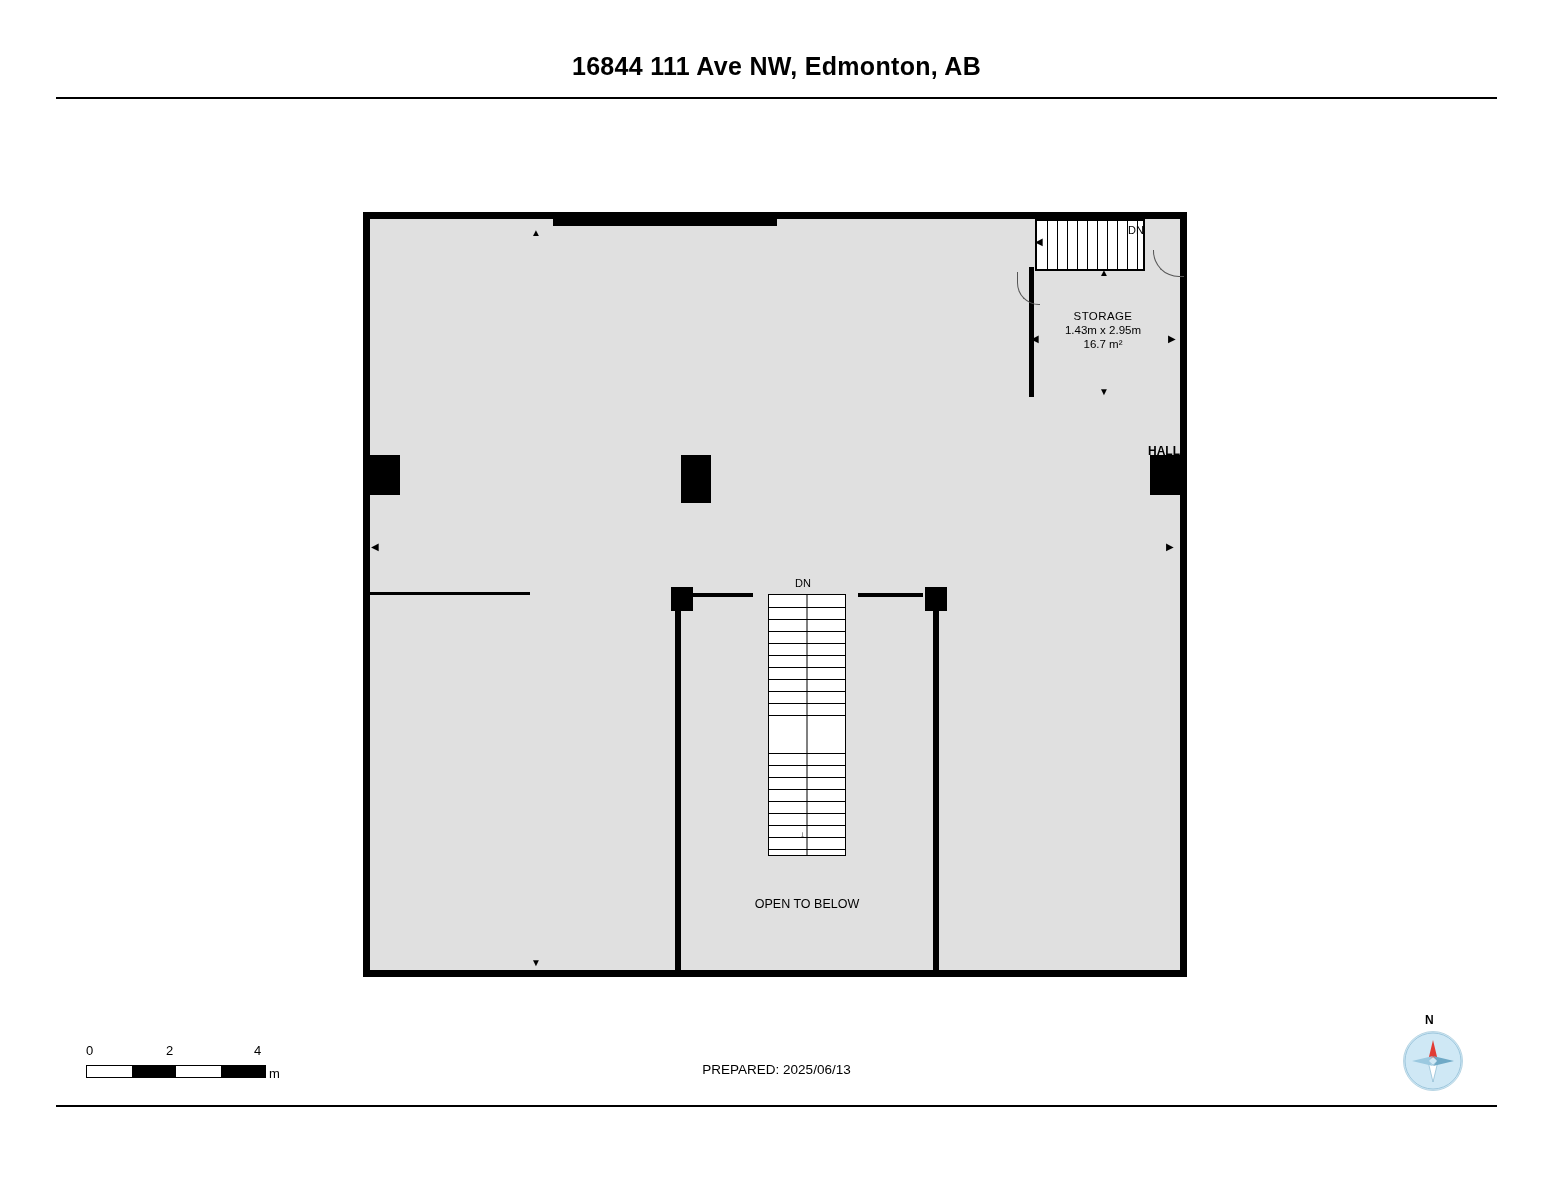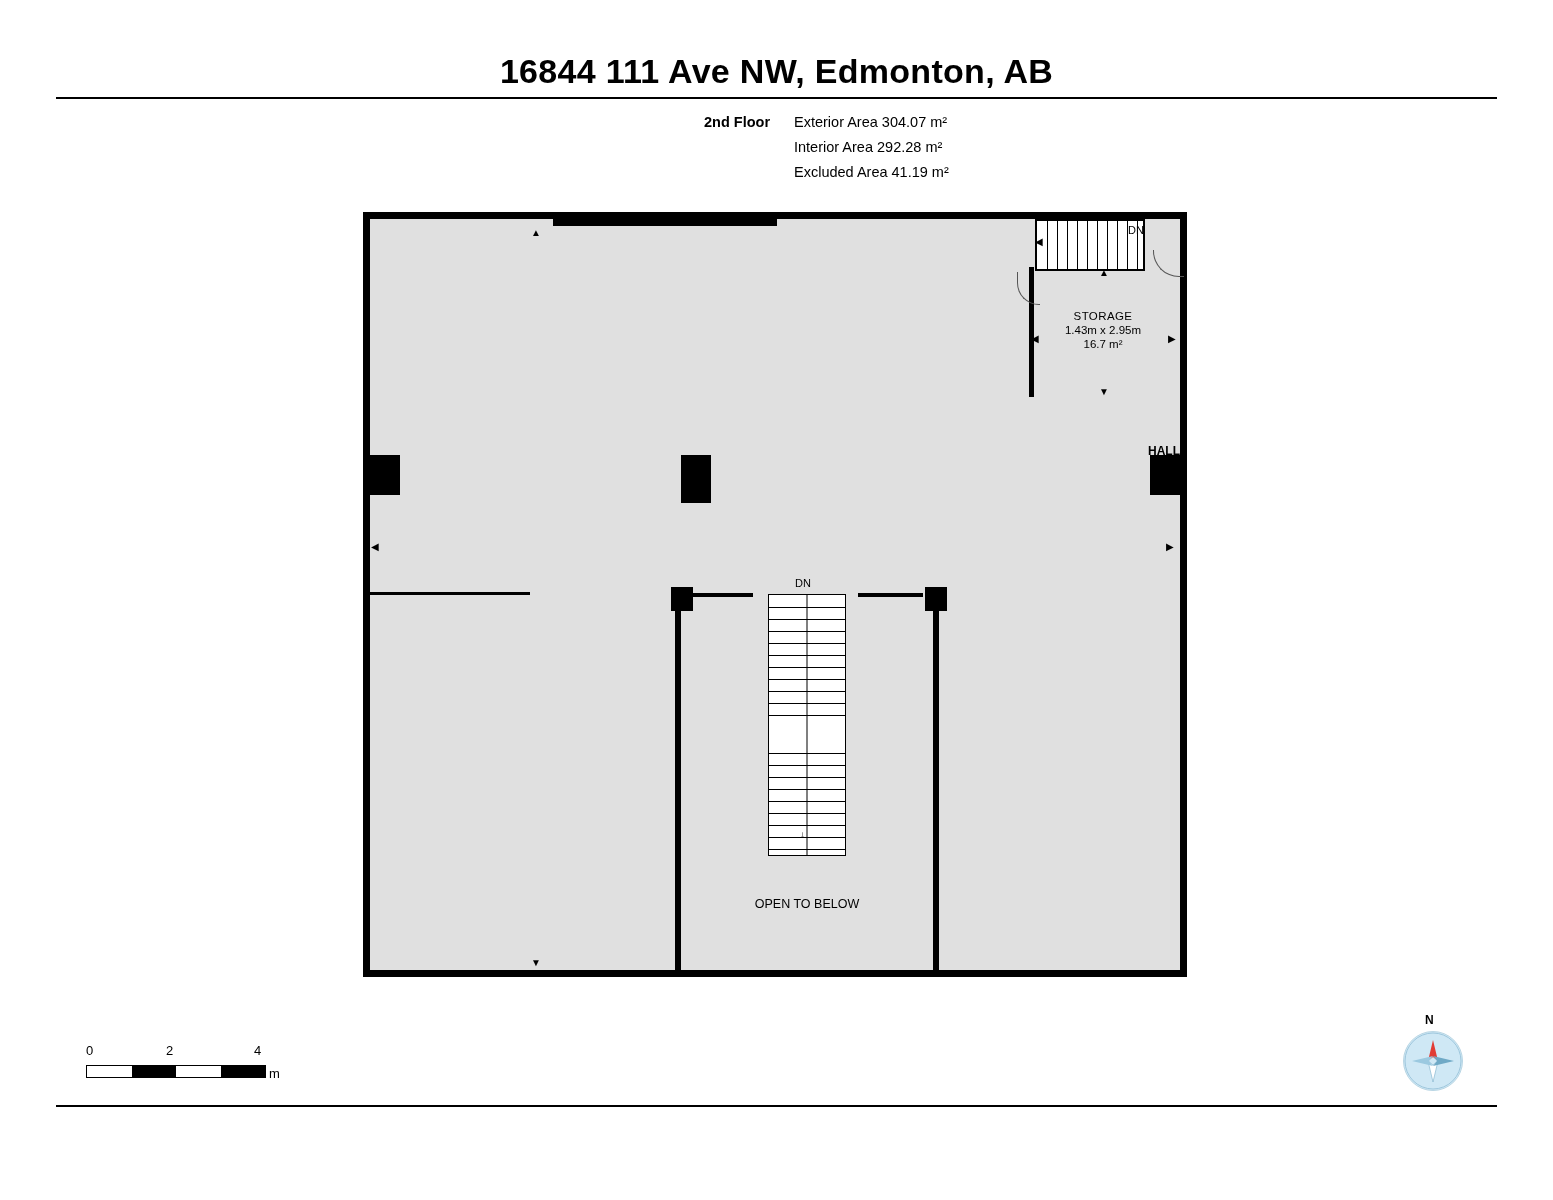--- a/index.html
+++ b/index.html
@@ -20,21 +20,21 @@
     inset: 0;
   }
 
   
   .title {
     position: absolute;
     top: 52px;
     left: 0;
     width: 100%;
     text-align: center;
-    font-size: 34px;
+    font-size: 25px;
     font-weight: bold;
     letter-spacing: 0.3px;
   }
   .title-rule {
     position: absolute;
     top: 97px;
     left: 56px;
     width: 1441px;
     height: 2px;
     background: #000000;
@@ -251,34 +251,20 @@
   }
 </style>
 </head>
 <body>
 
 <div class="page">
 
   <div class="title">16844 111 Ave NW, Edmonton, AB</div>
   <div class="title-rule"></div>
 
-  <div class="summary">
-    <div class="summary-row">
-      <div class="summary-label">2nd Floor</div>
-      <div class="summary-value">Exterior Area 304.07 m²</div>
-    </div>
-    <div class="summary-row sub">
-      <div class="summary-label">&nbsp;</div>
-      <div class="summary-value">Interior Area 292.28 m²</div>
-    </div>
-    <div class="summary-row sub">
-      <div class="summary-label">&nbsp;</div>
-      <div class="summary-value">Excluded Area 41.19 m²</div>
-    </div>
-  </div>
 
   <div class="plan">
 
     <div class="outer-wall"></div>
 
     <div class="fill-grey commercial-fill"></div>
 
     <div class="open-below-fill"></div>
 
     <div class="storage-fill"></div>
@@ -375,20 +361,21 @@
     <span style="left:180px">4</span>
   </div>
   <div class="scalebar">
     <div style="flex:1; background:#ffffff;"></div>
     <div style="flex:1; background:#000000;"></div>
     <div style="flex:1; background:#ffffff;"></div>
     <div style="flex:1; background:#000000;"></div>
   </div>
   <div class="scale-unit">m</div>
 
+  <div class="prepared">PREPARED: 2025/06/13</div>
 
   <div class="compass-n">N</div>
   <div class="compass">
     <svg width="58" height="58" viewBox="0 0 58 58">
       <circle cx="29" cy="29" r="28" fill="#cfe8f5" stroke="#9ec7dd" stroke-width="1"></circle>
       <polygon points="29,8 34,29 29,25 24,29" fill="#e23b34"></polygon>
       <polygon points="29,50 34,29 29,33 24,29" fill="#ffffff" stroke="#7aaec9" stroke-width="0.6"></polygon>
       <polygon points="8,29 29,24 25,29 29,34" fill="#9bc9e0"></polygon>
       <polygon points="50,29 29,24 33,29 29,34" fill="#6fa9c6"></polygon>
     </svg>

